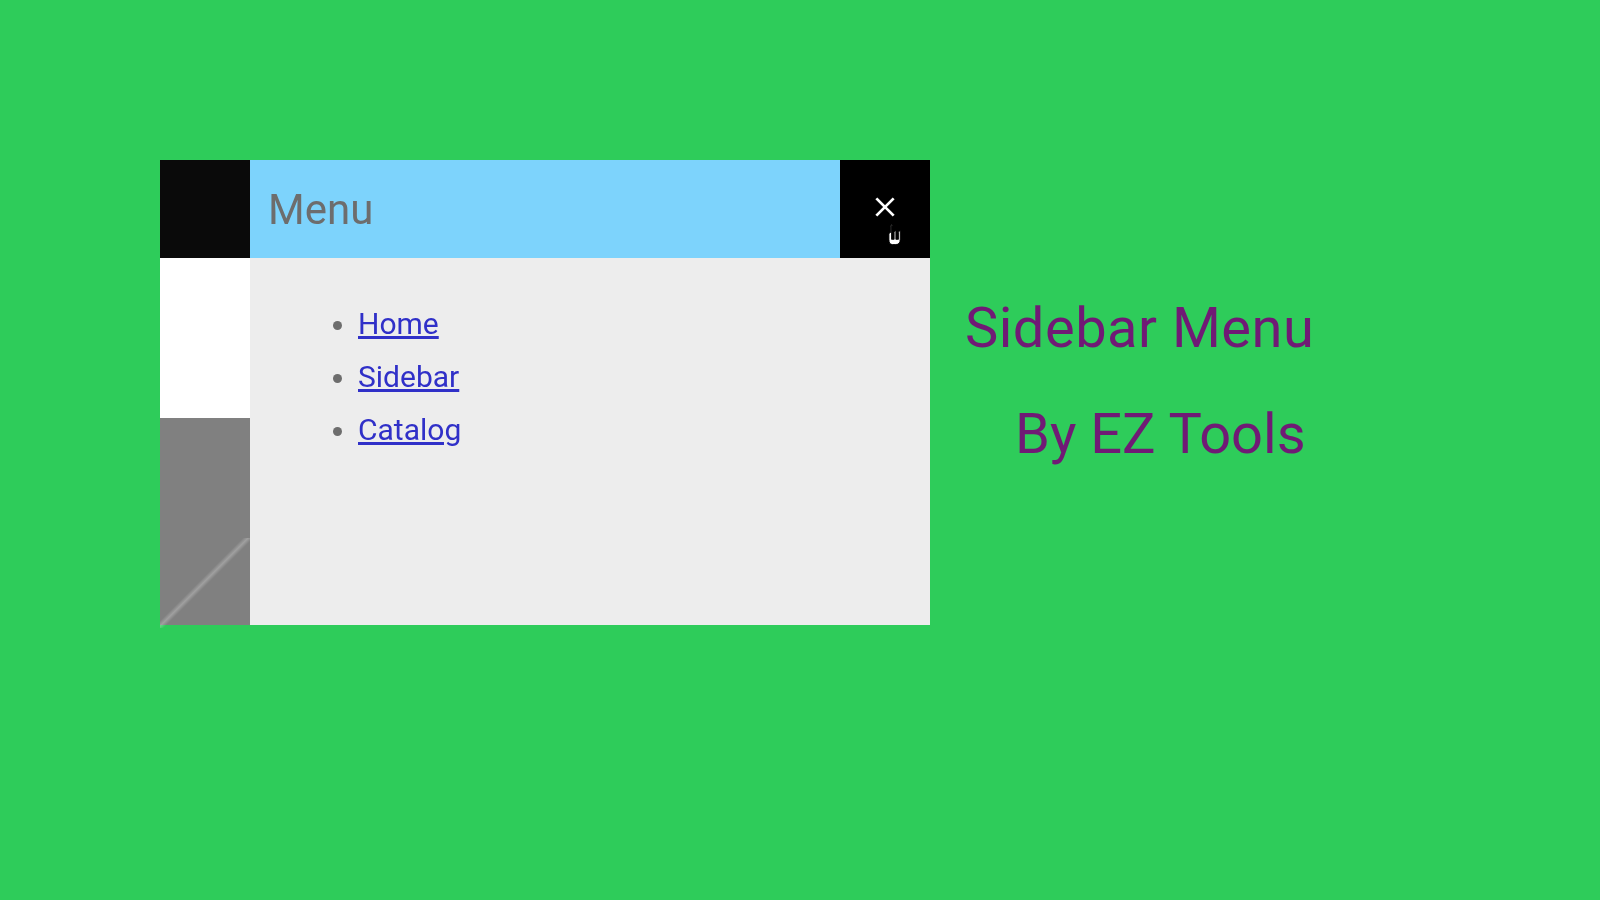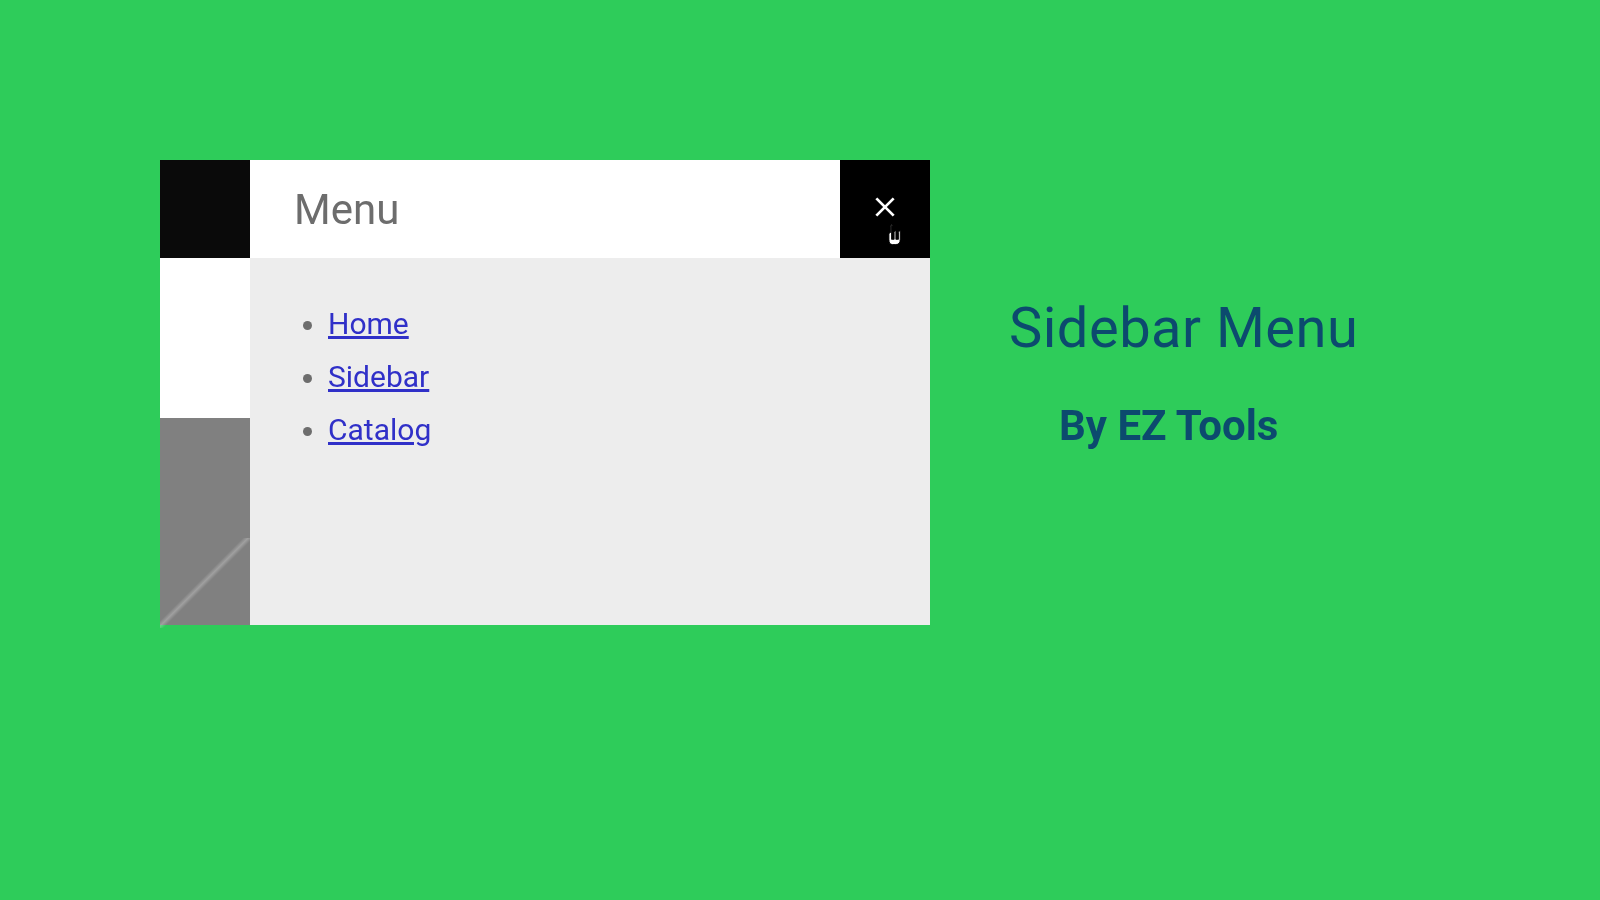--- a/index.html
+++ b/index.html
@@ -38,24 +38,24 @@
       position: absolute;
       left: 90px;
       top: 0;
       right: 0;
       bottom: 0;
       background: #ededed;
     }
     .panel-header {
       position: relative;
       height: 98px;
-      background: #ffffff;
+      background: #7dd3fc;
       display: flex;
       align-items: center;
-      padding-left: 44px;
+      padding-left: 18px;
     }
     .panel-title {
       font-size: 42px;
       color: #6d6d6d;
       font-weight: 400;
     }
     .close-btn {
       position: absolute;
       right: 0;
       top: 0;
@@ -71,44 +71,43 @@
     .cursor {
       position: absolute;
       right: 24px;
       top: 62px;
       width: 24px;
       height: 30px;
       pointer-events: none;
     }
     .menu-list {
       list-style: disc;
-      padding: 48px 0 0 78px;
+      padding: 48px 0 0 108px;
       color: #6d6d6d;
     }
     .menu-list li { margin-bottom: 18px; font-size: 30px; }
     .menu-list a {
       color: #3030c8;
       text-decoration: underline;
       font-size: 30px;
     }
     .caption {
       position: absolute;
       left: 965px;
       top: 295px;
-      color: #0c4a6e;
-      margin-left: 44px;
+      color: #701a75;
     }
     .caption-title {
       font-size: 56px;
       font-weight: 400;
       letter-spacing: 0.5px;
     }
     .caption-sub {
-      font-size: 42px;
-      font-weight: 700;
+      font-size: 56px;
+      font-weight: 400;
       margin-top: 40px;
       margin-left: 50px;
     }
   </style>
 </head>
 <body>
 
 <div class="screenshot">
   <div class="left-strip">
     <div class="left-strip-black"></div>

